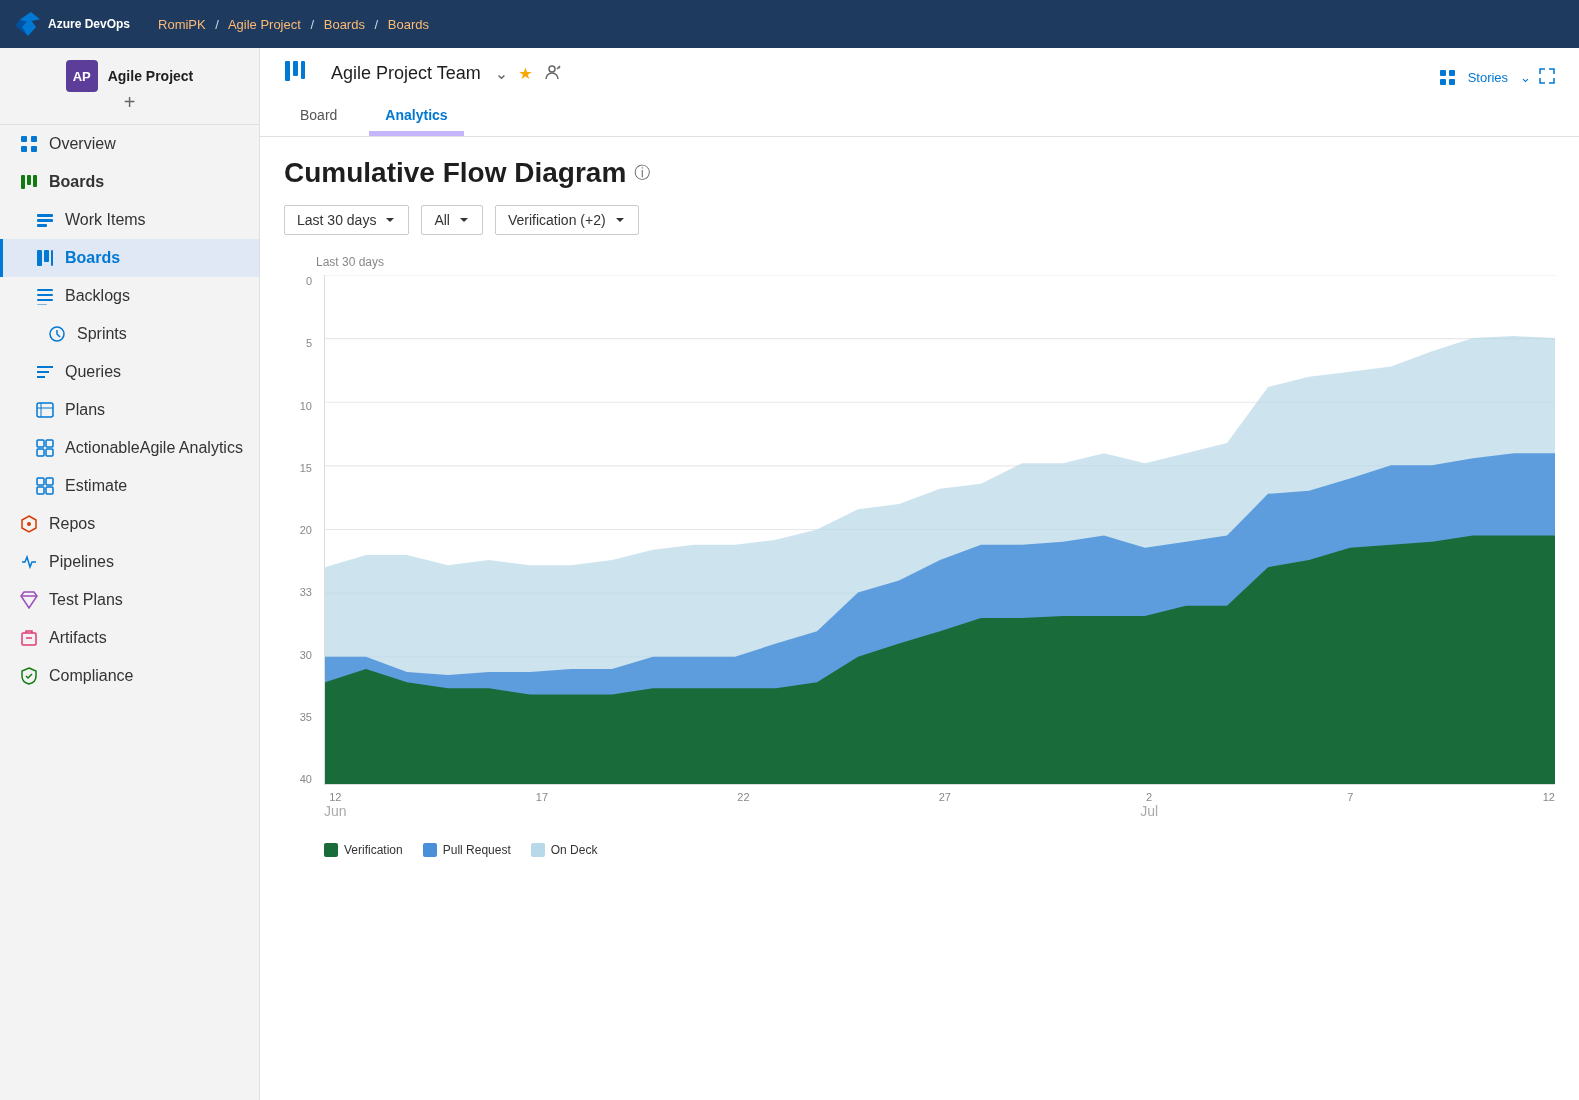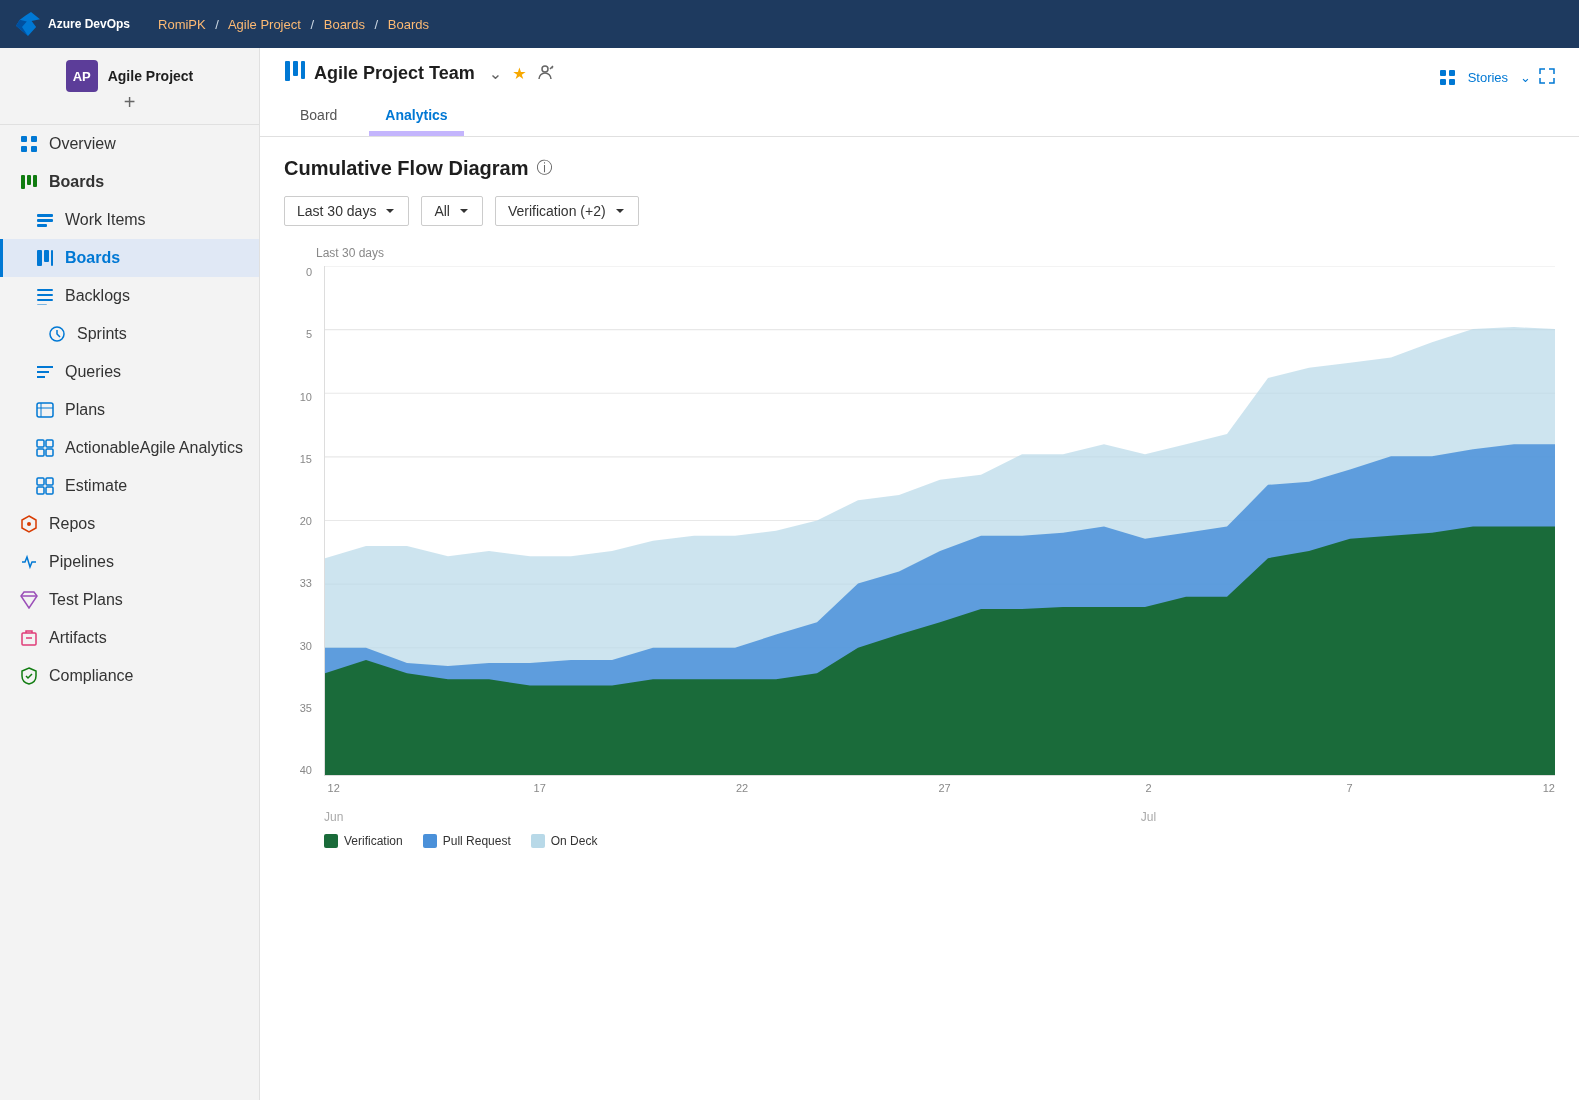--- a/index.html
+++ b/index.html
@@ -132,22 +132,23 @@
       align-items: center;
       gap: 8px;
       margin-bottom: 8px;
     }
     .team-icon {
       color: #0078d4;
       font-size: 18px;
     }
     .team-name {
       font-size: 18px;
-      font-weight: 700;
+      font-weight: 400;
       color: #1e1e1e;
+      margin-left: 17px;
     }
     .team-actions {
       display: flex;
       align-items: center;
       gap: 6px;
       margin-left: 4px;
     }
     .team-action-btn {
       background: none;
       border: none;
@@ -208,21 +209,21 @@
       padding: 20px 24px;
       overflow-y: auto;
     }
     .chart-title-row {
       display: flex;
       align-items: center;
       gap: 8px;
       margin-bottom: 16px;
     }
     .chart-title {
-      font-size: 20px;
+      font-size: 28px;
       font-weight: 600;
       color: #1e1e1e;
     }
     .info-icon {
       color: #666;
       font-size: 16px;
       cursor: pointer;
     }
     .chart-filters {
       display: flex;
@@ -292,23 +293,22 @@
       padding: 0 0;
     }
     .x-label-group {
       display: flex;
       flex-direction: column;
       align-items: center;
       font-size: 11px;
       color: #888;
     }
     .x-label-group .month {
-      font-size: 12px;
+      font-size: 14px;
       color: #aaa;
-      margin-top: 16px;
     }
     .chart-legend {
       display: flex;
       gap: 20px;
       margin-top: 8px;
       padding-left: 40px;
     }
     .legend-item {
       display: flex;
       align-items: center;

